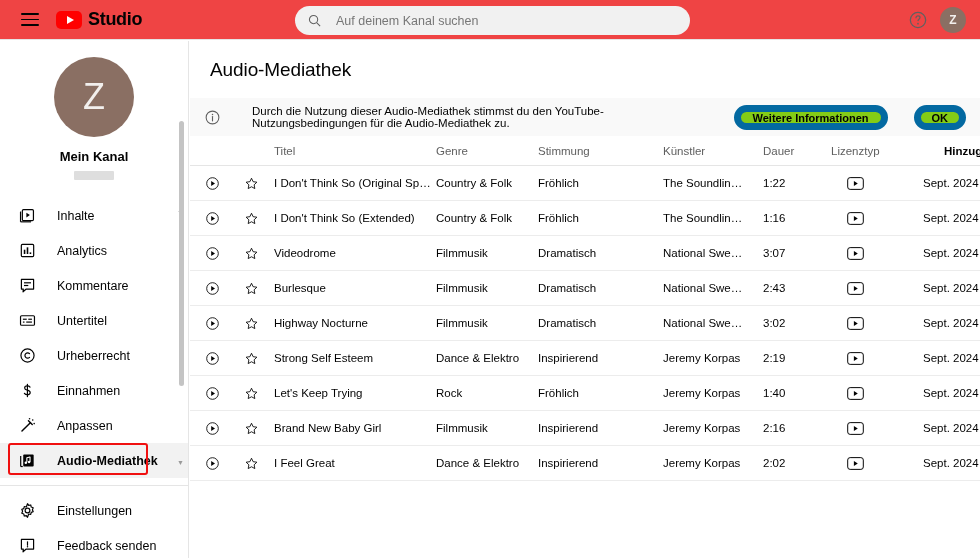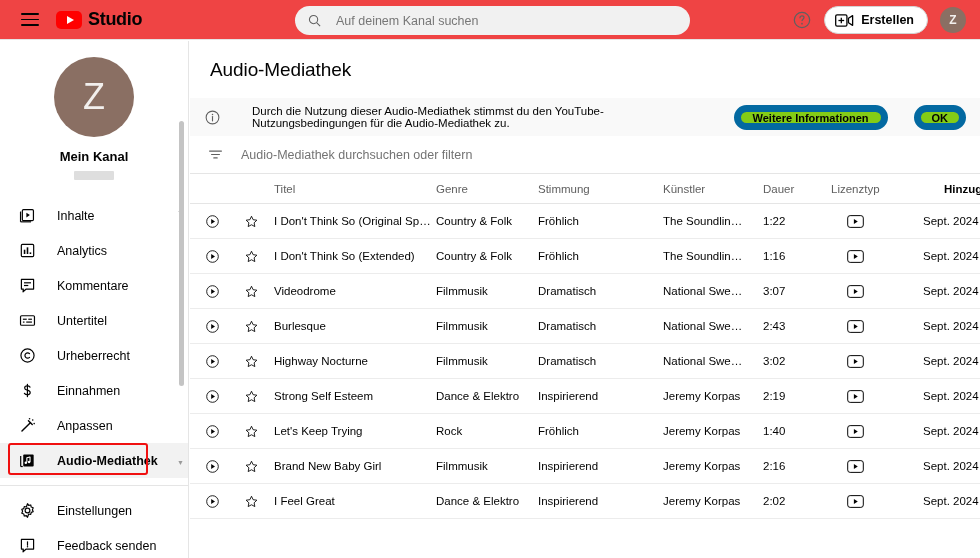--- a/index.html
+++ b/index.html
@@ -190,29 +190,20 @@
       </svg>
       <input class="search-input" type="text" placeholder="Auf deinem Kanal suchen" style="">
     </div>
 
     <div class="topright">
       <svg class="help-icon" viewBox="0 0 24 24">
         <circle cx="12" cy="12" r="9.2" fill="none" stroke="#606060" stroke-width="1.5"></circle>
         <path d="M9.6 9.3c0-1.4 1.1-2.3 2.4-2.3 1.4 0 2.4.9 2.4 2.1 0 1.9-2.3 1.9-2.3 3.6" fill="none" stroke="#606060" stroke-width="1.5" stroke-linecap="round"></path>
         <circle cx="12" cy="16.4" r="1" fill="#606060"></circle>
       </svg>
-      <button class="create-btn">
-        <svg width="19" height="15" viewBox="0 0 22 16">
-          <rect x="0.8" y="1.6" width="13" height="12.8" rx="1.6" fill="none" stroke="#030303" stroke-width="1.5"></rect>
-          <line x1="4" y1="8" x2="10.6" y2="8" stroke="#030303" stroke-width="1.5"></line>
-          <line x1="7.3" y1="4.7" x2="7.3" y2="11.3" stroke="#030303" stroke-width="1.5"></line>
-          <path d="M15.6 5.4 20.4 2.4v11.2l-4.8-3z" fill="none" stroke="#030303" stroke-width="1.5" stroke-linejoin="round"></path>
-        </svg>
-        <span>Erstellen</span>
-      </button>
       <div class="avatar-sm">Z</div>
     </div>
   </div>
 
   <div class="sidebar">
     <div class="channel-block">
       <div class="avatar-lg">Z</div>
       <div class="channel-name">Mein Kanal</div>
       <div class="channel-handle-redacted"></div>
     </div>
@@ -356,28 +347,20 @@
         <circle cx="12" cy="12" r="9" fill="none" stroke="#606060" stroke-width="1.5"></circle>
         <circle cx="12" cy="7.7" r="1.05" fill="#606060"></circle>
         <line x1="12" y1="10.6" x2="12" y2="16.7" stroke="#606060" stroke-width="1.6" stroke-linecap="round"></line>
       </svg>
       <div class="banner-text">Durch die Nutzung dieser Audio-Mediathek stimmst du den YouTube-Nutzungsbedingungen für die Audio-Mediathek zu.</div>
       <button class="banner-btn">Weitere Informationen</button>
       <button class="banner-btn">OK</button>
     </div>
 
 
-    <div class="filterbar">
-      <svg class="filt-ic" viewBox="0 0 24 24">
-        <line x1="3.6" y1="7.2" x2="20.4" y2="7.2" stroke="#606060" stroke-width="1.6" stroke-linecap="round"></line>
-        <line x1="6.4" y1="12" x2="17.6" y2="12" stroke="#606060" stroke-width="1.6" stroke-linecap="round"></line>
-        <line x1="9.6" y1="16.8" x2="14.4" y2="16.8" stroke="#606060" stroke-width="1.6" stroke-linecap="round"></line>
-      </svg>
-      <input class="filter-input" type="text" placeholder="Audio-Mediathek durchsuchen oder filtern" style="">
-    </div>
 
     <div class="tbl">
       <div class="thead">
         <div class="c-play"></div>
         <div class="c-star"></div>
         <div class="c-title">Titel</div>
         <div class="c-genre">Genre</div>
         <div class="c-mood">Stimmung</div>
         <div class="c-artist">Künstler</div>
         <div class="c-dur">Dauer</div>

